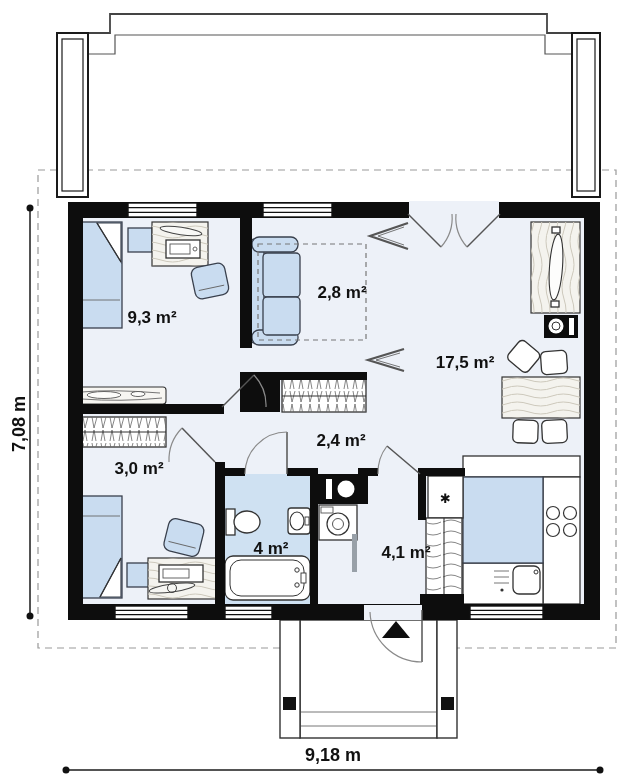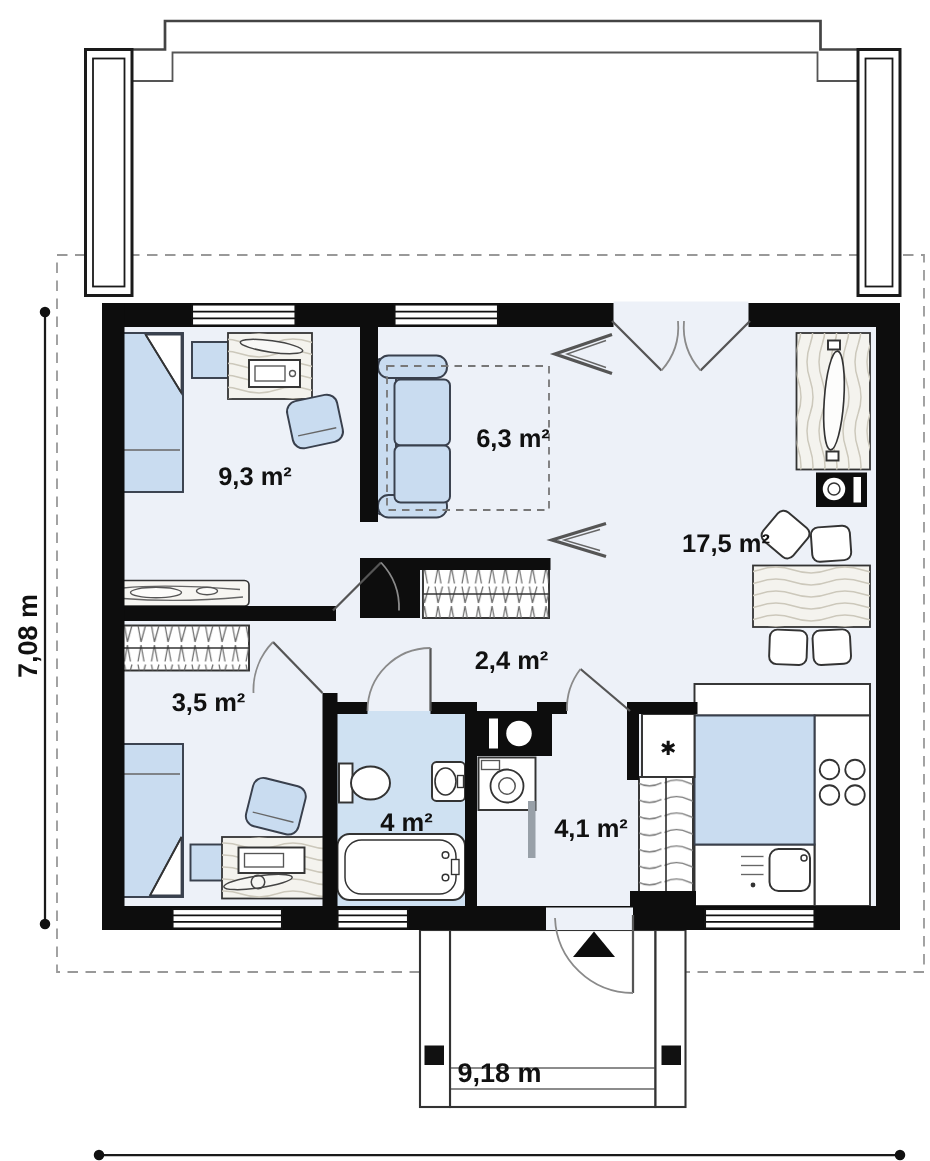--- a/index.html
+++ b/index.html
@@ -321,24 +321,24 @@
     <circle cx="30" cy="208" r="3.5" fill="#111"></circle>
     <circle cx="30" cy="616" r="3.5" fill="#111"></circle>
   </g>
   <g>
     <line x1="66" y1="770" x2="600" y2="770" class="dim"></line>
     <circle cx="66" cy="770" r="3.5" fill="#111"></circle>
     <circle cx="600" cy="770" r="3.5" fill="#111"></circle>
   </g>
 </svg>
 
-<div class="lbl" style="left:170px;top:318px">9,3 m²</div>
-<div class="lbl" style="left:342px;top:293px">6,3 m²</div>
-<div class="lbl" style="left:484px;top:363px">17,5 m²</div>
-<div class="lbl" style="left:139px;top:469px">3,5 m²</div>
+<div class="lbl" style="left:152px;top:318px">9,3 m²</div>
+<div class="lbl" style="left:342px;top:293px">2,8 m²</div>
+<div class="lbl" style="left:465px;top:363px">17,5 m²</div>
+<div class="lbl" style="left:139px;top:469px">3,0 m²</div>
 <div class="lbl" style="left:341px;top:441px">2,4 m²</div>
 <div class="lbl" style="left:271px;top:549px">4 m²</div>
-<div class="lbl" style="left:394px;top:553px">4,1 m²</div>
+<div class="lbl" style="left:406px;top:553px">4,1 m²</div>
 
 <div class="lbl dimlbl rot" style="left:19px;top:424px">7,08 m</div>
-<div class="lbl dimlbl" style="left:333px;top:716px">9,18 m</div>
+<div class="lbl dimlbl" style="left:333px;top:755px">9,18 m</div>
 
 </div>
 
 </body></html>

